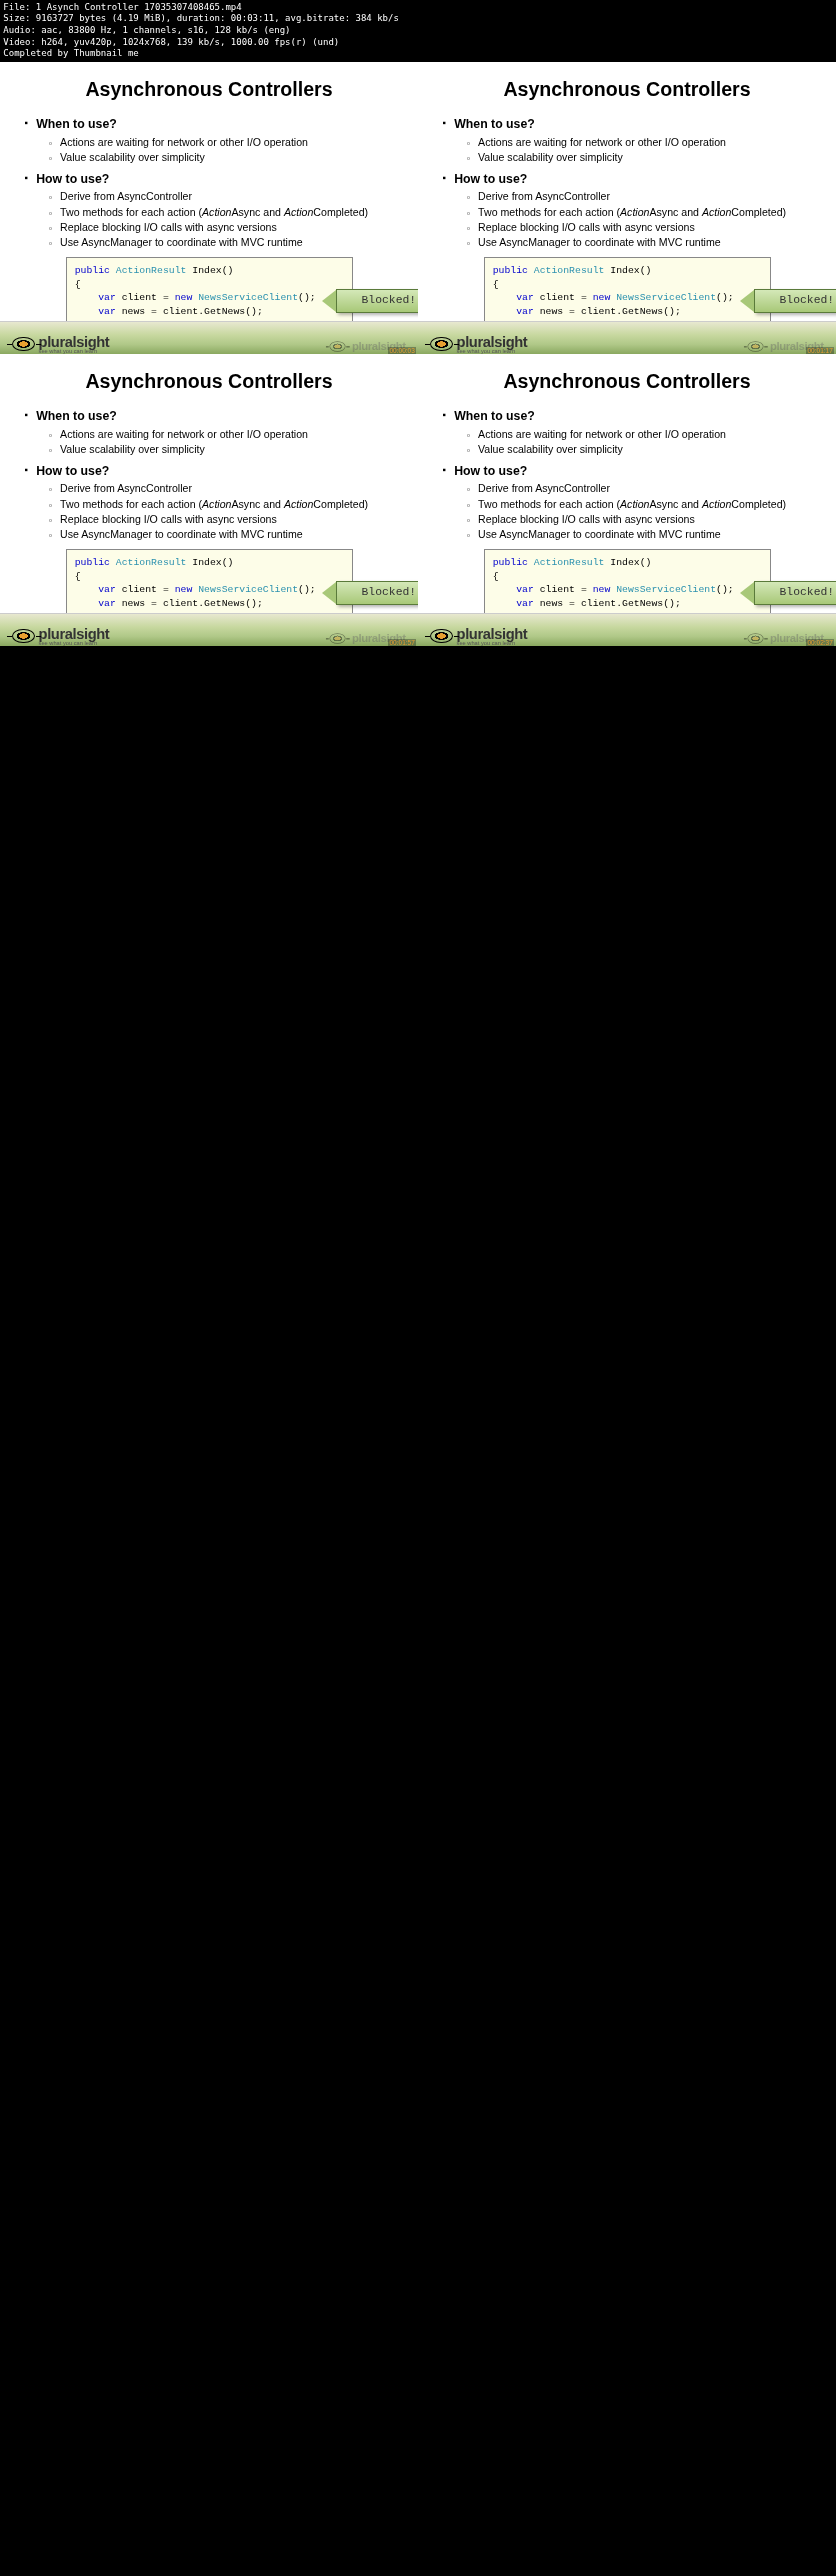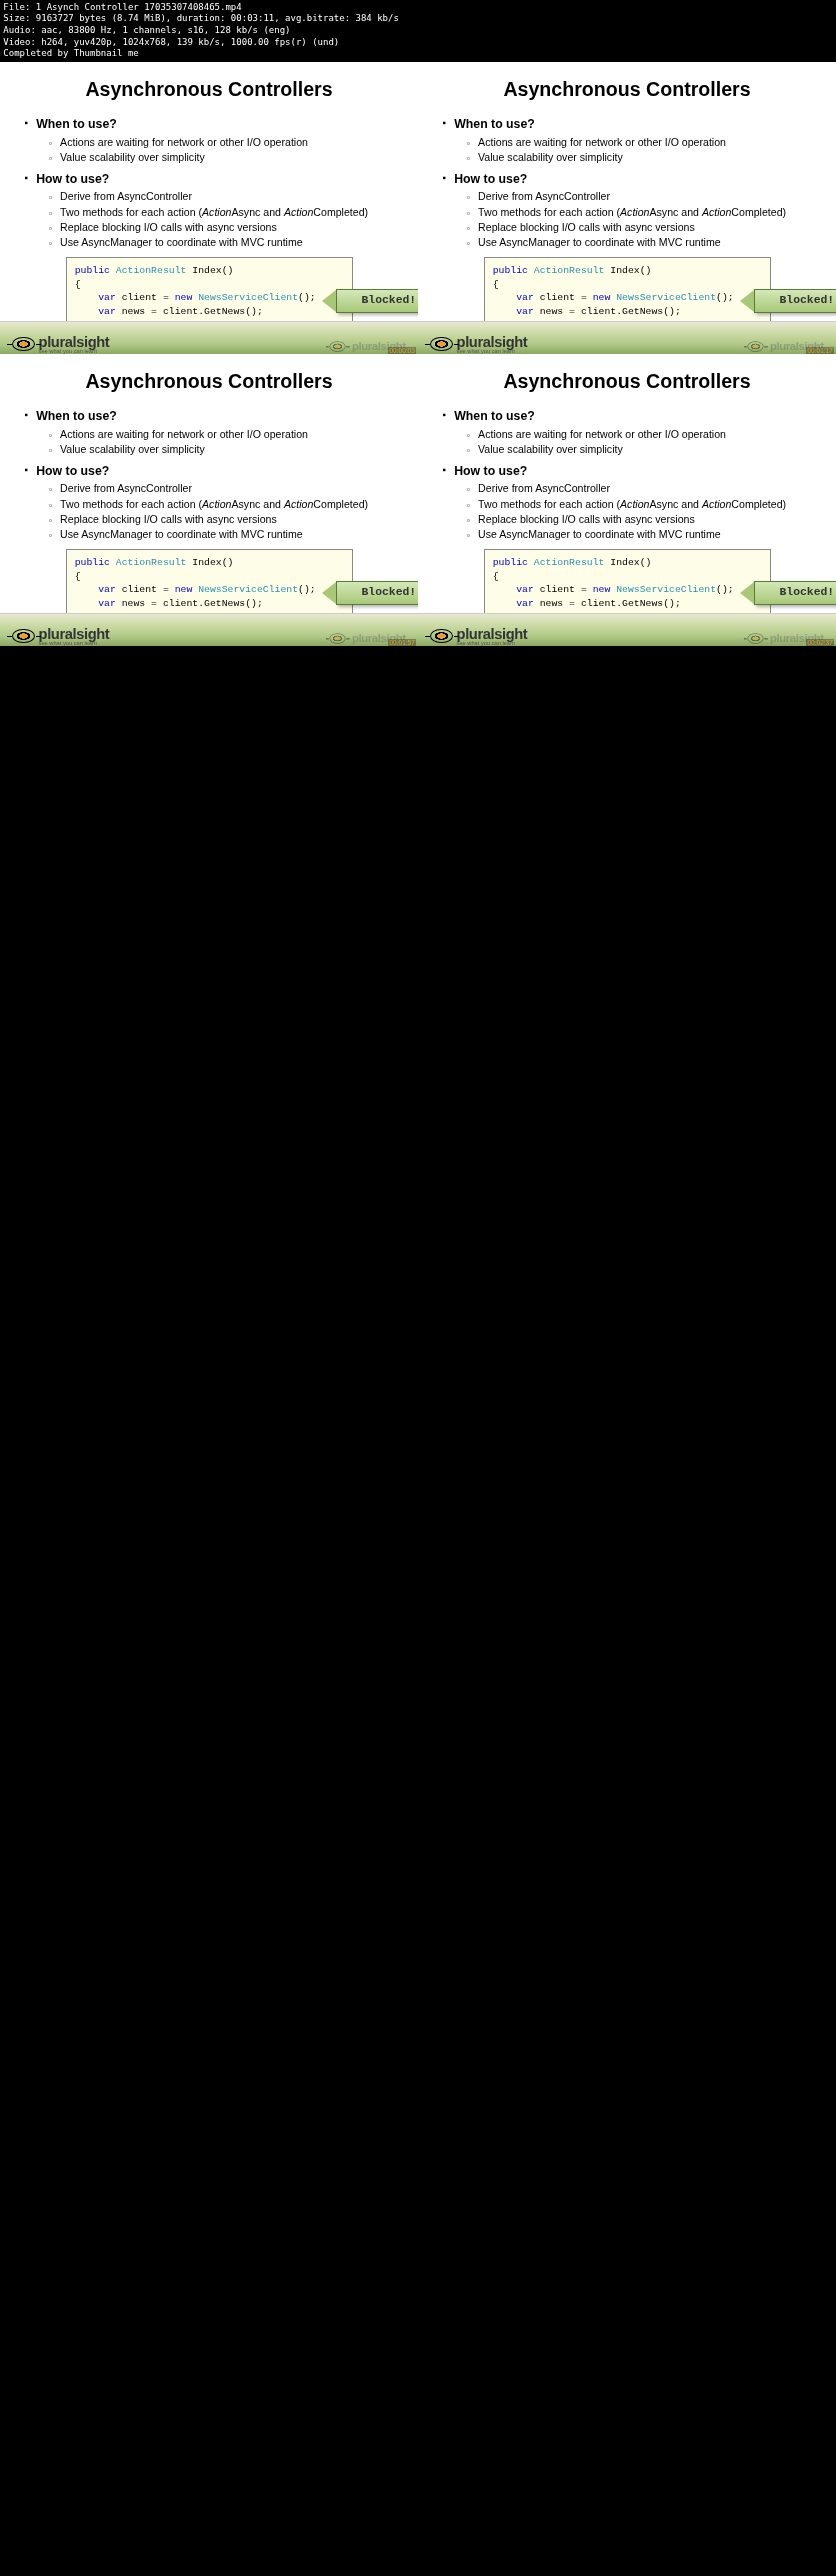--- a/index.html
+++ b/index.html
@@ -12,41 +12,41 @@
 .slide-title { font-size: 19.6px; font-weight: bold; text-align: center; margin-bottom: 16.3px; color: #000; }
 .section-title { font-size: 12.3px; font-weight: bold; margin-bottom: 4.9px; display: flex; }
 .section-title::before { content: "▪"; margin-right: 8.2px; font-size: 9.8px; }
 .bullet-list { list-style: none; margin-left: 24.5px; margin-bottom: 8.2px; }
 .bullet-list li { font-size: 10.6px; margin-bottom: 3.3px; display: flex; align-items: flex-end; }
 .bullet-list li::before { content: "▫"; margin-right: 8.2px; font-size: 8.2px; margin-top: 1.6px; }
 .code-block { background: #fdfde8; border: 0.8px solid #888; margin: 8.2px 41px 0 41px; padding: 6.5px 8.2px; font-family: 'Courier New', monospace; font-size: 9.8px; line-height: 1.4; position: relative; }
 .code-line { white-space: pre; }
 .kw-blue { color: #0000cc; }
 .kw-teal { color: #2b91af; }
-.blocked-callout { position: absolute; right: -82px; top: 31px; background: linear-gradient(to bottom, #d4e8b8, #a8c878); border: 0.8px solid #5a7a3a; padding: 3.3px 16.3px 3.3px 24.5px; font-weight: bold; font-size: 11.4px; color: #333; box-shadow: 1.6px 1.6px 3.3px rgba(0,0,0,0.3); }
+.blocked-callout { position: absolute; right: -82px; top: 31px; background: linear-gradient(to bottom, #d4e8b8, #a8c878); border: 0.8px solid #5a7a3a; padding: 3.3px 16.3px 3.3px 24.5px; font-weight: normal; font-size: 11.4px; color: #333; box-shadow: 1.6px 1.6px 3.3px rgba(0,0,0,0.3); }
 .blocked-callout::before { content: ""; position: absolute; left: -14.7px; top: 0; width: 0; height: 0; border-top: 11.4px solid transparent; border-bottom: 11.4px solid transparent; border-right: 14.7px solid #a8c878; }
 .footer { position: absolute; bottom: 0; left: 0; right: 0; height: 33px; background: linear-gradient(to bottom, #e8e8d0 0%, #c8d8a0 40%, #b0c888 70%, #8aa860 100%); display: flex; align-items: flex-end; justify-content: space-between; padding: 0 12.3px; border-top: 0.8px solid #ccc; }
 .footer-logo-left { display: flex; align-items: center; }
 .logo-eye { width: 23px; height: 14.7px; background: radial-gradient(ellipse, #e8a030 30%, #000 32%, #000 45%, transparent 47%); border: 1.6px solid #000; border-radius: 50%; margin-right: 3.3px; position: relative; }
 .logo-eye::before, .logo-eye::after { content: ""; position: absolute; top: 50%; width: 4.9px; height: 1.6px; background: #000; }
 .logo-eye::before { left: -6.5px; }
 .logo-eye::after { right: -6.5px; }
 .logo-text { font-weight: bold; font-size: 14.7px; color: #333; letter-spacing: -0.4px; }
 .logo-tagline { font-size: 5.7px; color: #555; display: block; margin-top: -2.5px; }
 .footer-logo-right { opacity: 0.4; display: flex; align-items: center; }
 .footer-logo-right .logo-text { font-size: 11.4px; color: #666; }
 .timestamp { position: absolute; bottom: 0; right: 1.6px; font-size: 6.5px; color: #e8a030; background: rgba(0,0,0,0.3); padding: 0 1.6px; }
 .italic { font-style: italic; }
 </style>
 </head>
 <body>
 
 <div class="header-info">
   <div>File: 1 Asynch Controller 17035307408465.mp4</div>
-  <div>Size: 9163727 bytes (8.74 MiB), duration: 00:03:11, avg.bitrate: 384 kb/s</div>
+  <div>Size: 9163727 bytes (4.19 MiB), duration: 00:03:11, avg.bitrate: 384 kb/s</div>
   <div>Audio: aac, 83800 Hz, 1 channels, s16, 128 kb/s (eng)</div>
   <div>Video: h264, yuv420p, 1024x768, 139 kb/s, 1000.00 fps(r) (und)</div>
   <div>Completed by Thumbnail me</div>
 </div>
 
 <div class="slides-grid">
 
 <div class="slide-wrapper">
   <div class="slide">
     <h1 class="slide-title">Asynchronous Controllers</h1>

